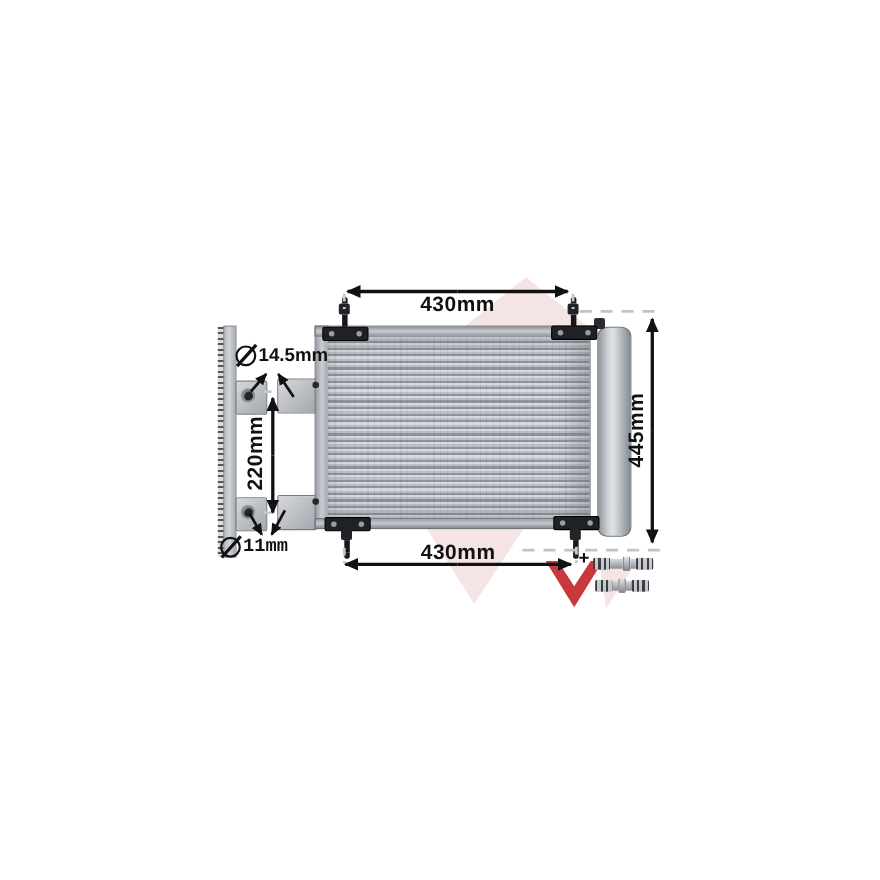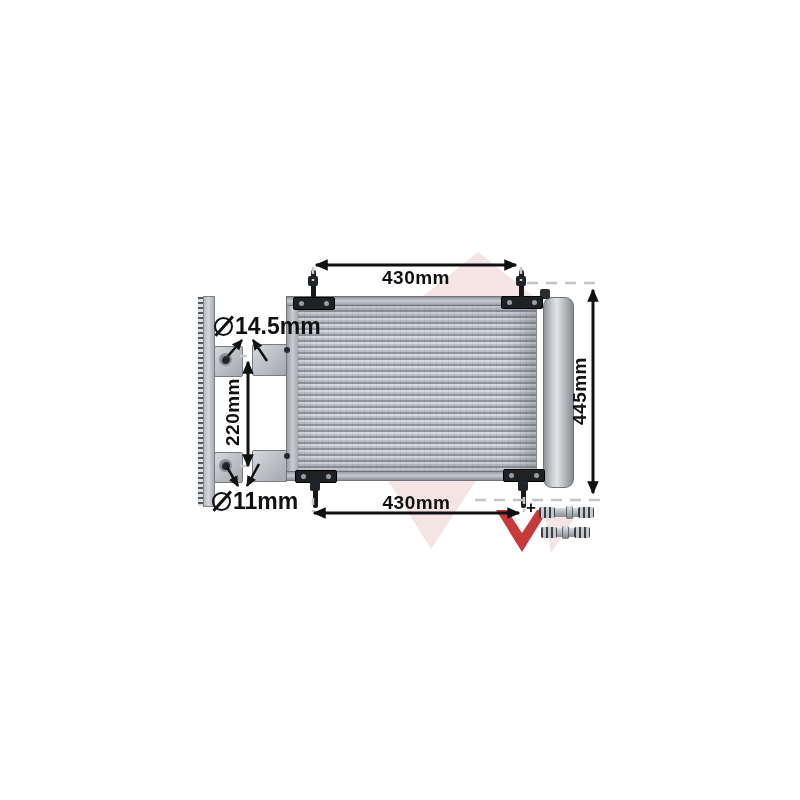--- a/index.html
+++ b/index.html
@@ -97,21 +97,21 @@
   }
 
   
   .dim-label{
     position:absolute;z-index:30;color:#111;font-weight:bold;font-size:19px;
     letter-spacing:.5px;text-align:center;white-space:nowrap;
   }
   .rot{transform:rotate(-90deg);width:80px;height:24px;line-height:24px;}
   .hole-label{
     position:absolute;z-index:30;display:flex;align-items:center;gap:2px;
-    color:#111;font-weight:bold;font-size:23px;white-space:nowrap;
+    color:#111;font-weight:bold;font-size:17px;white-space:nowrap;
   }
   .diam-icon{
     position:relative;width:19px;height:19px;border:2.5px solid #111;border-radius:50%;
     box-sizing:border-box;flex:0 0 auto;
   }
   .diam-icon::after{
     content:"";position:absolute;left:50%;top:-6px;width:2.5px;height:26px;
     background:#111;transform:translateX(-50%) rotate(42deg);
   }
   .plus-label{position:absolute;z-index:30;color:#111;font-weight:bold;font-size:17px;}
@@ -239,20 +239,20 @@
 
   <div class="dim-label" style="left:312px;top:267px;width:208px;">430mm</div>
   <div class="dim-label" style="left:310px;top:492px;width:213px;">430mm</div>
   <div class="dim-label rot" style="left:540px;top:379px;">445mm</div>
   <div class="dim-label rot" style="left:193px;top:400px;">220mm</div>
 
   <div class="hole-label" style="left:214px;top:313px;">
     <span class="diam-icon"></span>
     <span>14.5mm</span>
   </div>
-  <div class="hole-label" style="left:212px;top:488px;">
+  <div class="hole-label" style="left:200px;top:488px;font-family:Liberation Mono, monospace;">
     <span class="diam-icon"></span>
     <span>11mm</span>
   </div>
 
   <div class="plus-label" style="left:526px;top:498px;">+</div>
 
 </div>
 
 </body></html>

